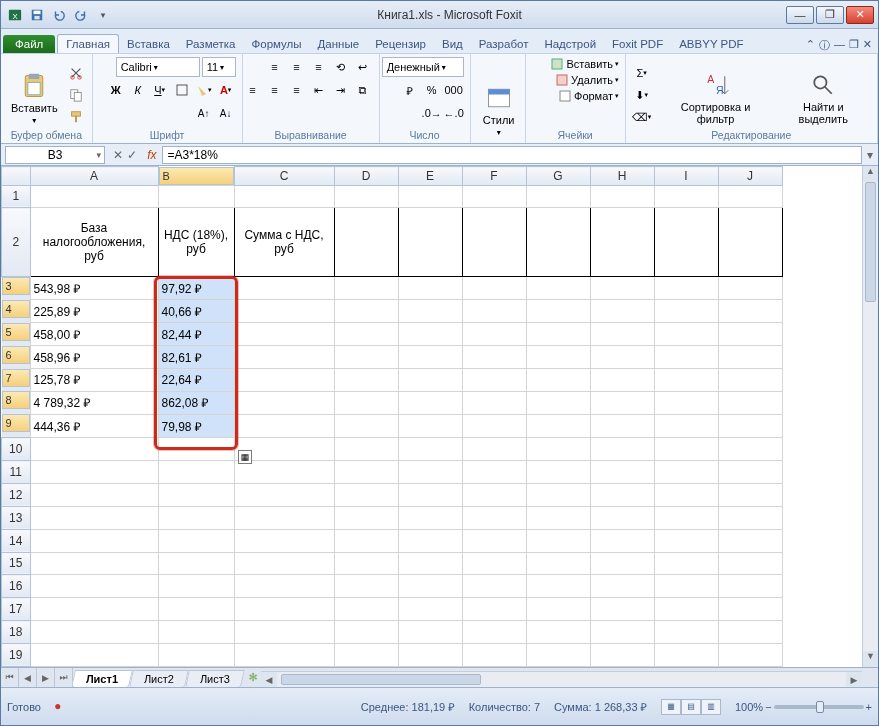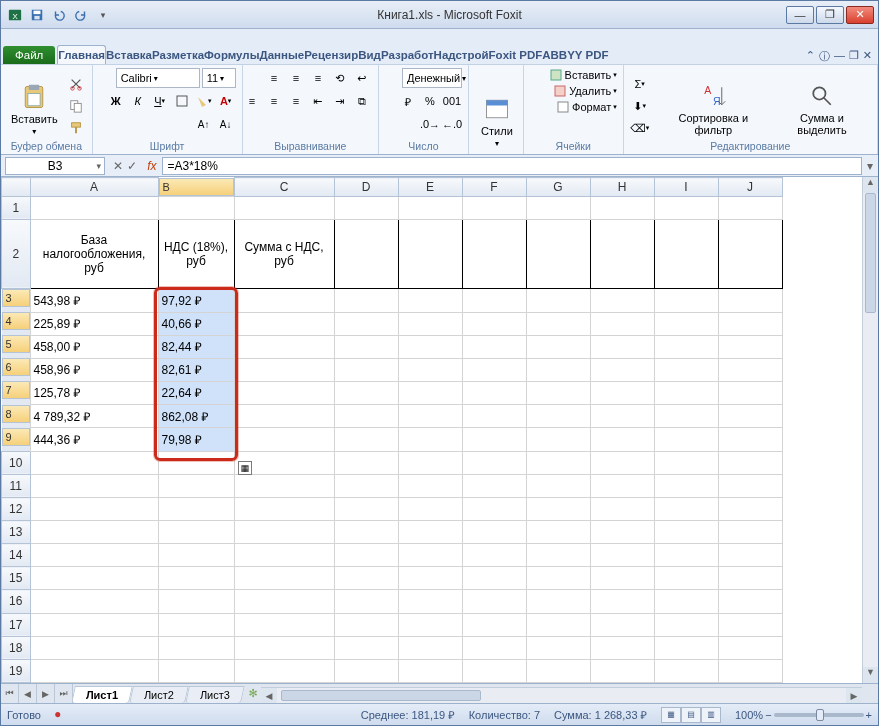--- a/index.html
+++ b/index.html
@@ -11,23 +11,23 @@
   .titlebar .qa { display: flex; gap: 2px; align-items: center; }
   .qa-btn { width: 20px; height: 20px; display: flex; align-items: center; justify-content: center; border-radius: 2px; }
   .qa-btn svg { width: 14px; height: 14px; }
   .title-text { flex: 1; text-align: center; font-size: 12px; }
   .winbtns { display: flex; gap: 2px; }
   .winbtn { width: 28px; height: 18px; border: 1px solid #5a7aa3; border-radius: 2px; background: linear-gradient(#f4f8fd,#cdd9ea); display: flex; align-items: center; justify-content: center; font-size: 11px; }
   .winbtn.close { background: linear-gradient(#f28c7e,#d9402f); color: #fff; border-color: #8a2a1f; }
 
   
   .ribbon { background: #e4ecf7; border-bottom: 1px solid #9db2cc; }
-  .tabs { display: flex; align-items: flex-end; height: 35px; padding-left: 2px; font-size: 11.5px; }
+  .tabs { display: flex; align-items: flex-end; height: 24px; padding-left: 2px; font-size: 11.5px; }
   .file-tab { background: linear-gradient(#2f8f2f,#1a6b1a); color: #fff; padding: 3px 12px; border-radius: 3px 3px 0 0; margin-right: 2px; }
-  .tab { padding: 3px 0; color: #3b5680; cursor: default; font-weight: bold; }
+  .tab { padding: 3px 8px; color: #3b5680; cursor: default; }
   .tab.active { background: #f4f8fd; border: 1px solid #9db2cc; border-bottom: none; border-radius: 3px 3px 0 0; }
   .tab-right { margin-left: auto; display:flex; gap:4px; padding-right:6px; color:#3b5680; font-size:11px; }
   .tab-right span { cursor:default; }
 
   .ribbon-body { background: #f4f8fd; display: flex; height: 90px; border-top: 1px solid #c3d1e4; font-size: 11px; }
   .group { border-right: 1px solid #c9d6e8; padding: 3px 6px 2px; display: flex; flex-direction: column; justify-content: space-between; }
   .group-label { text-align: center; color: #5a7aa3; font-size: 10.5px; padding-top: 2px; }
   .group-content { display: flex; align-items: flex-end; gap: 4px; flex: 1; }
   .big-btn { display: flex; flex-direction: column; align-items: center; gap: 2px; padding: 2px 4px; min-width: 44px; }
   .big-btn svg { width: 28px; height: 28px; }
@@ -70,21 +70,21 @@
   
   .sheet-tabs { position: relative; height: 20px; background: #dfe6f0; border-top: 1px solid #9db2cc; display: flex; align-items: stretch; font-size: 11px; }
   .tab-nav { display:flex; }
   .tab-nav div { width:18px; display:flex; align-items:center; justify-content:center; border-right:1px solid #bac7d8; color:#666; font-size:9px;}
   .sheet-tab { padding: 2px 12px; background: #e9eef6; border: 1px solid #bac7d8; border-bottom: none; margin-top: 2px; border-radius: 0 0 4px 4px; transform: skewX(-12deg); }
   .sheet-tab span { display:inline-block; transform: skewX(12deg); }
   .sheet-tab.active { background: #fff; font-weight: bold; }
   .sheet-add { width:20px; display:flex; align-items:center; justify-content:center; color:#7a5; }
 
   
-  .status { height: 22px; background: linear-gradient(#e4ecf7,#cfdcee); border-top: 1px solid #9db2cc; display: flex; align-items: center; font-size: 11px; color: #3b5680; padding: 0 6px; gap: 14px; }
+  .status { height: 38px; background: linear-gradient(#e4ecf7,#cfdcee); border-top: 1px solid #9db2cc; display: flex; align-items: center; font-size: 11px; color: #3b5680; padding: 0 6px; gap: 14px; }
   .status .zoom { margin-left: auto; display: flex; align-items: center; gap: 2px; }
   .views { display:flex; gap:0; }
   .views div { width:20px; height:16px; border:1px solid #aab8cc; background:#eef3fa; display:flex; align-items:center; justify-content:center; font-size:8px;}
   .slider { width:90px; height:4px; background:#aab8cc; position:relative; border-radius:2px;}
   .slider .knob { position:absolute; left:42px; top:-4px; width:8px; height:12px; background:#e4ecf7; border:1px solid #7a8aa0; border-radius:2px;}
 </style>
 </head>
 <body>
 
 <div class="window">
@@ -250,28 +250,28 @@
             <div class="small-btn">⇤</div>
             <div class="small-btn">⇥</div>
             <div class="small-btn">⧉</div>
           </div>
         </div>
         <div class="group-label">Выравнивание</div>
       </div>
 
       <div class="group" style="min-width:90px;">
         <div class="group-content col" style="gap:3px;">
-          <div class="sel" style="width:60px;">
+          <div class="sel" style="width:82px;">
               <span>Денежный</span>
               <span style="font-size:8px;">▾</span>
             </div>
           <div class="small-row">
             <div class="small-btn">₽</div>
             <div class="small-btn">%</div>
-            <div class="small-btn">001</div>
+            <div class="small-btn">000</div>
           </div>
           <div class="small-row">
             <div class="small-btn">.0→</div>
             <div class="small-btn">←.0</div>
           </div>
         </div>
         <div class="group-label">Число</div>
       </div>
 
       <div class="group" style="min-width:48px;">
@@ -328,21 +328,21 @@
                 <text x="16" y="26" font-size="12" fill="#36c">Я</text>
                 <path d="M26 6 L26 26 M22 22 L26 26 L30 22" stroke="#555" fill="none"></path>
               </svg>
             <span style="text-align:center;">Сортировка и фильтр</span>
           </div>
           <div class="big-btn">
             <svg viewBox="0 0 32 32">
                 <circle cx="13" cy="13" r="7" fill="none" stroke="#555" stroke-width="2"></circle>
                 <path d="M18 18 L26 26" stroke="#555" stroke-width="2"></path>
               </svg>
-            <span style="text-align:center;">Сумма и выделить</span>
+            <span style="text-align:center;">Найти и выделить</span>
           </div>
         </div>
         <div class="group-label">Редактирование</div>
       </div>
     </div>
   </div>
 
   <div class="formula-row">
     <div class="name-box">
         <span>B3</span>

